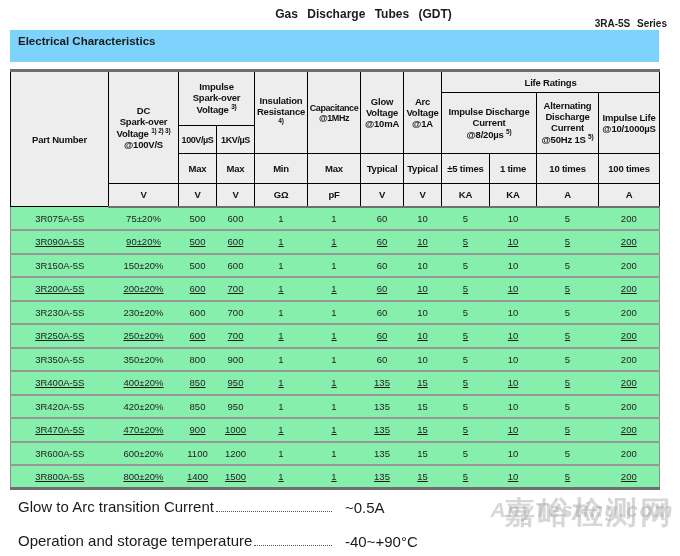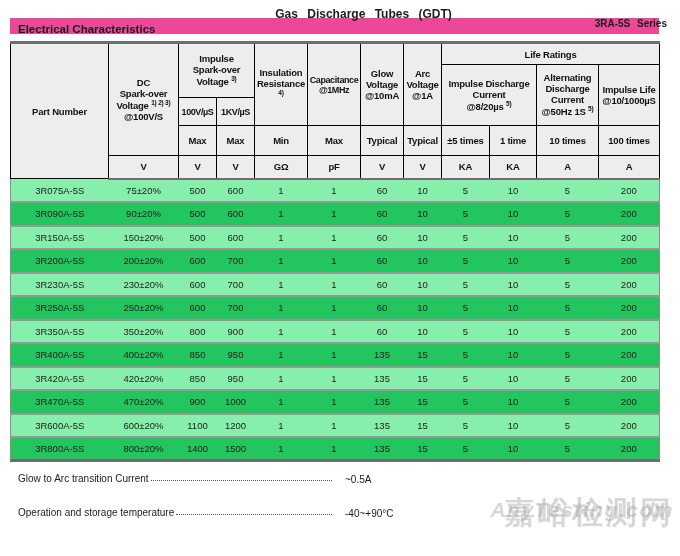--- a/index.html
+++ b/index.html
@@ -2,61 +2,61 @@
 <html><head>
 <meta charset="utf-8">
 <style>
   * { margin:0; padding:0; box-sizing:border-box; }
   html,body { background:#fff; }
   .page {
     position:relative; width:680px; height:556px; overflow:hidden;
     background:#fff; font-family:"Liberation Sans","DejaVu Sans",sans-serif; color:#1b1b1b;
   }
   
-  .doc-header { position:relative; height:18px;margin-left:47px; }
+  .doc-header { position:relative; height:30px;margin-left:47px; }
   .doc-title {
     position:absolute; left:50%; top:7px; transform:translateX(-50%);
     font-size:12px; font-weight:bold; word-spacing:6px; white-space:nowrap;
   }
   .doc-series {
     position:absolute; right:13px; top:18px;
     font-size:10px; font-weight:bold; word-spacing:4px; white-space:nowrap;
   }
   
   .section-bar {
-    margin-left:10px; width:649px; height:16px; background:#ec4899;
+    margin-left:10px; width:649px; height:32px; background:#7dd3fc;
     font-size:11.5px; font-weight:bold; line-height:23px; padding-left:8px;
   }
   
   .spec-table {
     margin:7px 0 0 10px; width:649px;
     border-collapse:collapse; table-layout:fixed;
     border-top:3px solid #6e6e6e; border-left:1px solid #8f8f8f; border-right:1px solid #8f8f8f;
     border-bottom:3px solid #6e6e6e;
   }
   .spec-table thead th {
     background:#ededed; border:1px solid #000000;
     font-size:9.5px; font-weight:bold; text-align:center; vertical-align:middle;
     letter-spacing:-0.2px; padding:1px; white-space:pre-line; color:#111;
   }
   .spec-table thead tr.units-row th { border-bottom:2px solid #6e6e6e; }
   .spec-table thead th sup { font-size:6.5px; vertical-align:super; }
   .spec-table thead th.tight { font-size:9px; letter-spacing:-0.4px; }
   .r1 { height:22px; } .r2 { height:33px; } .r3 { height:28px; }
   .r4 { height:30px; } .r5 { height:23px; }
   .spec-table tbody tr { height:23.5px; background:#86efac; }
-  .spec-table tbody tr.alt { background:#22c55e; }
+  .spec-table tbody tr.alt { background:#86efac;text-decoration:underline; }
   .spec-table tbody td {
     border-bottom:2px solid #979797; border-left:none; border-right:none;
     font-size:9.5px; text-align:center; vertical-align:middle; color:#222;
   }
   .spec-table tbody tr:last-child td { border-bottom:none;margin-top:34px; }
   
   .footer-specs { margin-left:10px; width:649px; }
-  .spec-row { display:flex; align-items:center; height:34px; font-size:10px; }
+  .spec-row { display:flex; align-items:center; height:34px; font-size:15px; }
   .spec-row.alt { background:#ebebeb; border-top:2px solid #9a9a9a; border-bottom:2px solid #9a9a9a; }
   .spec-left { display:flex; width:325px; padding-left:8px; align-items:flex-end; }
   .spec-label { white-space:nowrap; padding-bottom:1px; }
   .leader { flex:1; border-bottom:1.5px dotted #555; margin:0 3px 4px 2px; }
   .spec-value { padding-left:10px; white-space:nowrap; }
   
   .watermark { position:absolute; right:6px; text-align:right; pointer-events:none; z-index:5; }
   .wm-cn { top:492px; font-size:31px; font-weight:bold; letter-spacing:3px; color:rgba(150,150,150,0.38); }
   .wm-en { top:498px; font-size:21px; font-weight:bold; font-style:italic; letter-spacing:1.5px; color:rgba(160,160,160,0.42); }
 </style>

